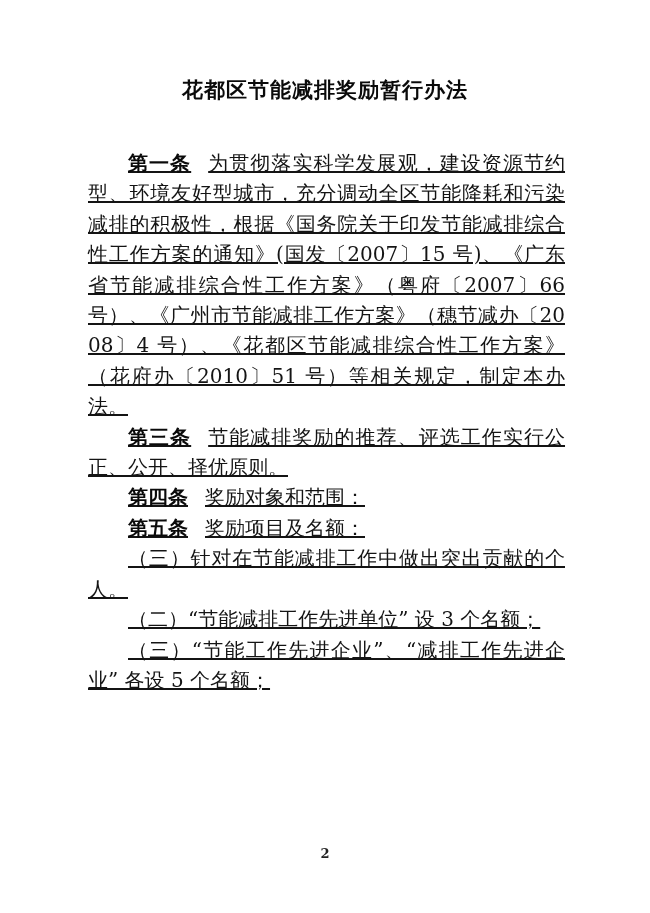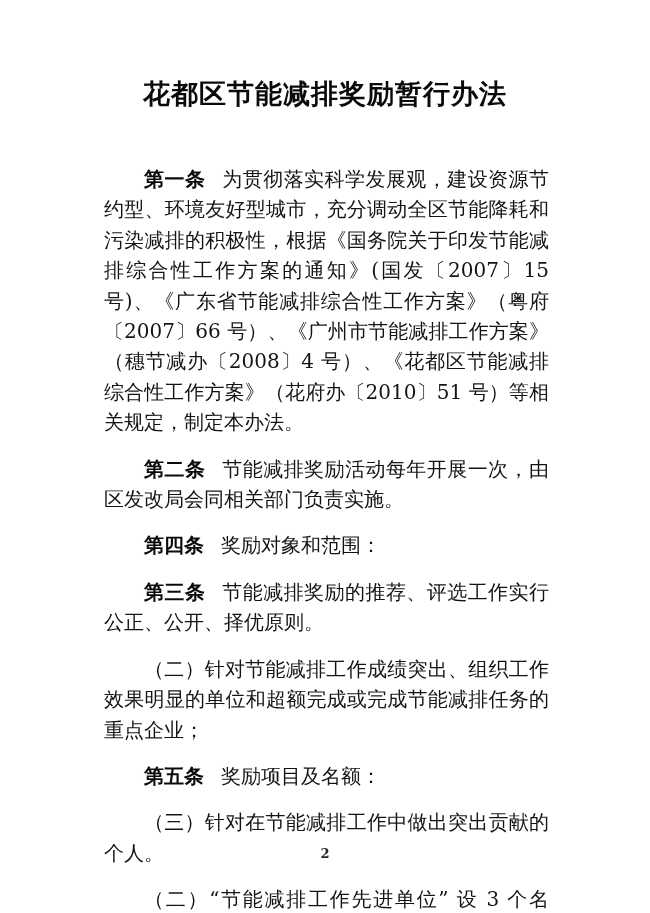--- a/index.html
+++ b/index.html
@@ -16,41 +16,42 @@
     font-family: "DejaVu Serif", "Liberation Serif", serif;
     color: #111111;
   }
   .doc-title {
     position: absolute;
     top: 76px;
     left: 0;
     width: 100%;
     margin: 0;
     text-align: center;
-    font-size: 27px;
+    font-size: 21px;
     font-weight: bold;
     letter-spacing: 1px;
     color: #0a0a0a;
   }
   .doc-body {
     position: absolute;
     top: 148px;
     left: 88px;
     width: 477px;
     font-size: 20px;
     line-height: 30.4px;
     text-align: justify;
     text-justify: inter-ideograph;
     color: #141414;
   }
   .doc-body p {
-    margin: 16px;
+    margin: 0;
     padding: 0;
     text-indent: 2em;
     word-break: break-all;
+    text-decoration: underline;
   }
   .article-lead {
     font-weight: bold;
     margin-right: 0.85em;
     color: #0a0a0a;
   }
   .article-lead:empty {
     display: none;
     margin: 0;
   }
@@ -69,28 +70,26 @@
 <body>
 
 <div class="page">
 
   <h1 class="doc-title">花都区节能减排奖励暂行办法</h1>
 
   <div class="doc-body">
 
     <p><span class="article-lead">第一条</span><span>为贯彻落实科学发展观，建设资源节约型、环境友好型城市，充分调动全区节能降耗和污染减排的积极性，根据《国务院关于印发节能减排综合性工作方案的通知》(国发〔2007〕15 号)、《广东省节能减排综合性工作方案》（粤府〔2007〕66 号）、《广州市节能减排工作方案》（穗节减办〔2008〕4 号）、《花都区节能减排综合性工作方案》（花府办〔2010〕51 号）等相关规定，制定本办法。</span></p>
 
-    <p><span class="article-lead">第二条</span><span>节能减排奖励活动每年开展一次，由区发改局会同相关部门负责实施。</span></p>
+
+    <p><span class="article-lead">第三条</span><span>节能减排奖励的推荐、评选工作实行公正、公开、择优原则。</span></p>
 
     <p><span class="article-lead">第四条</span><span>奖励对象和范围：</span></p>
 
-    <p><span class="article-lead">第三条</span><span>节能减排奖励的推荐、评选工作实行公正、公开、择优原则。</span></p>
 
-
-    <p><span>（二）针对节能减排工作成绩突出、组织工作效果明显的单位和超额完成或完成节能减排任务的重点企业；</span></p>
 
     <p><span class="article-lead">第五条</span><span>奖励项目及名额：</span></p>
 
     <p><span>（三）针对在节能减排工作中做出突出贡献的个人。</span></p>
 
 
     <p><span>（二）“节能减排工作先进单位” 设 3 个名额；</span></p>
 
     <p><span>（三）“节能工作先进企业”、“减排工作先进企业” 各设 5 个名额；</span></p>
 

